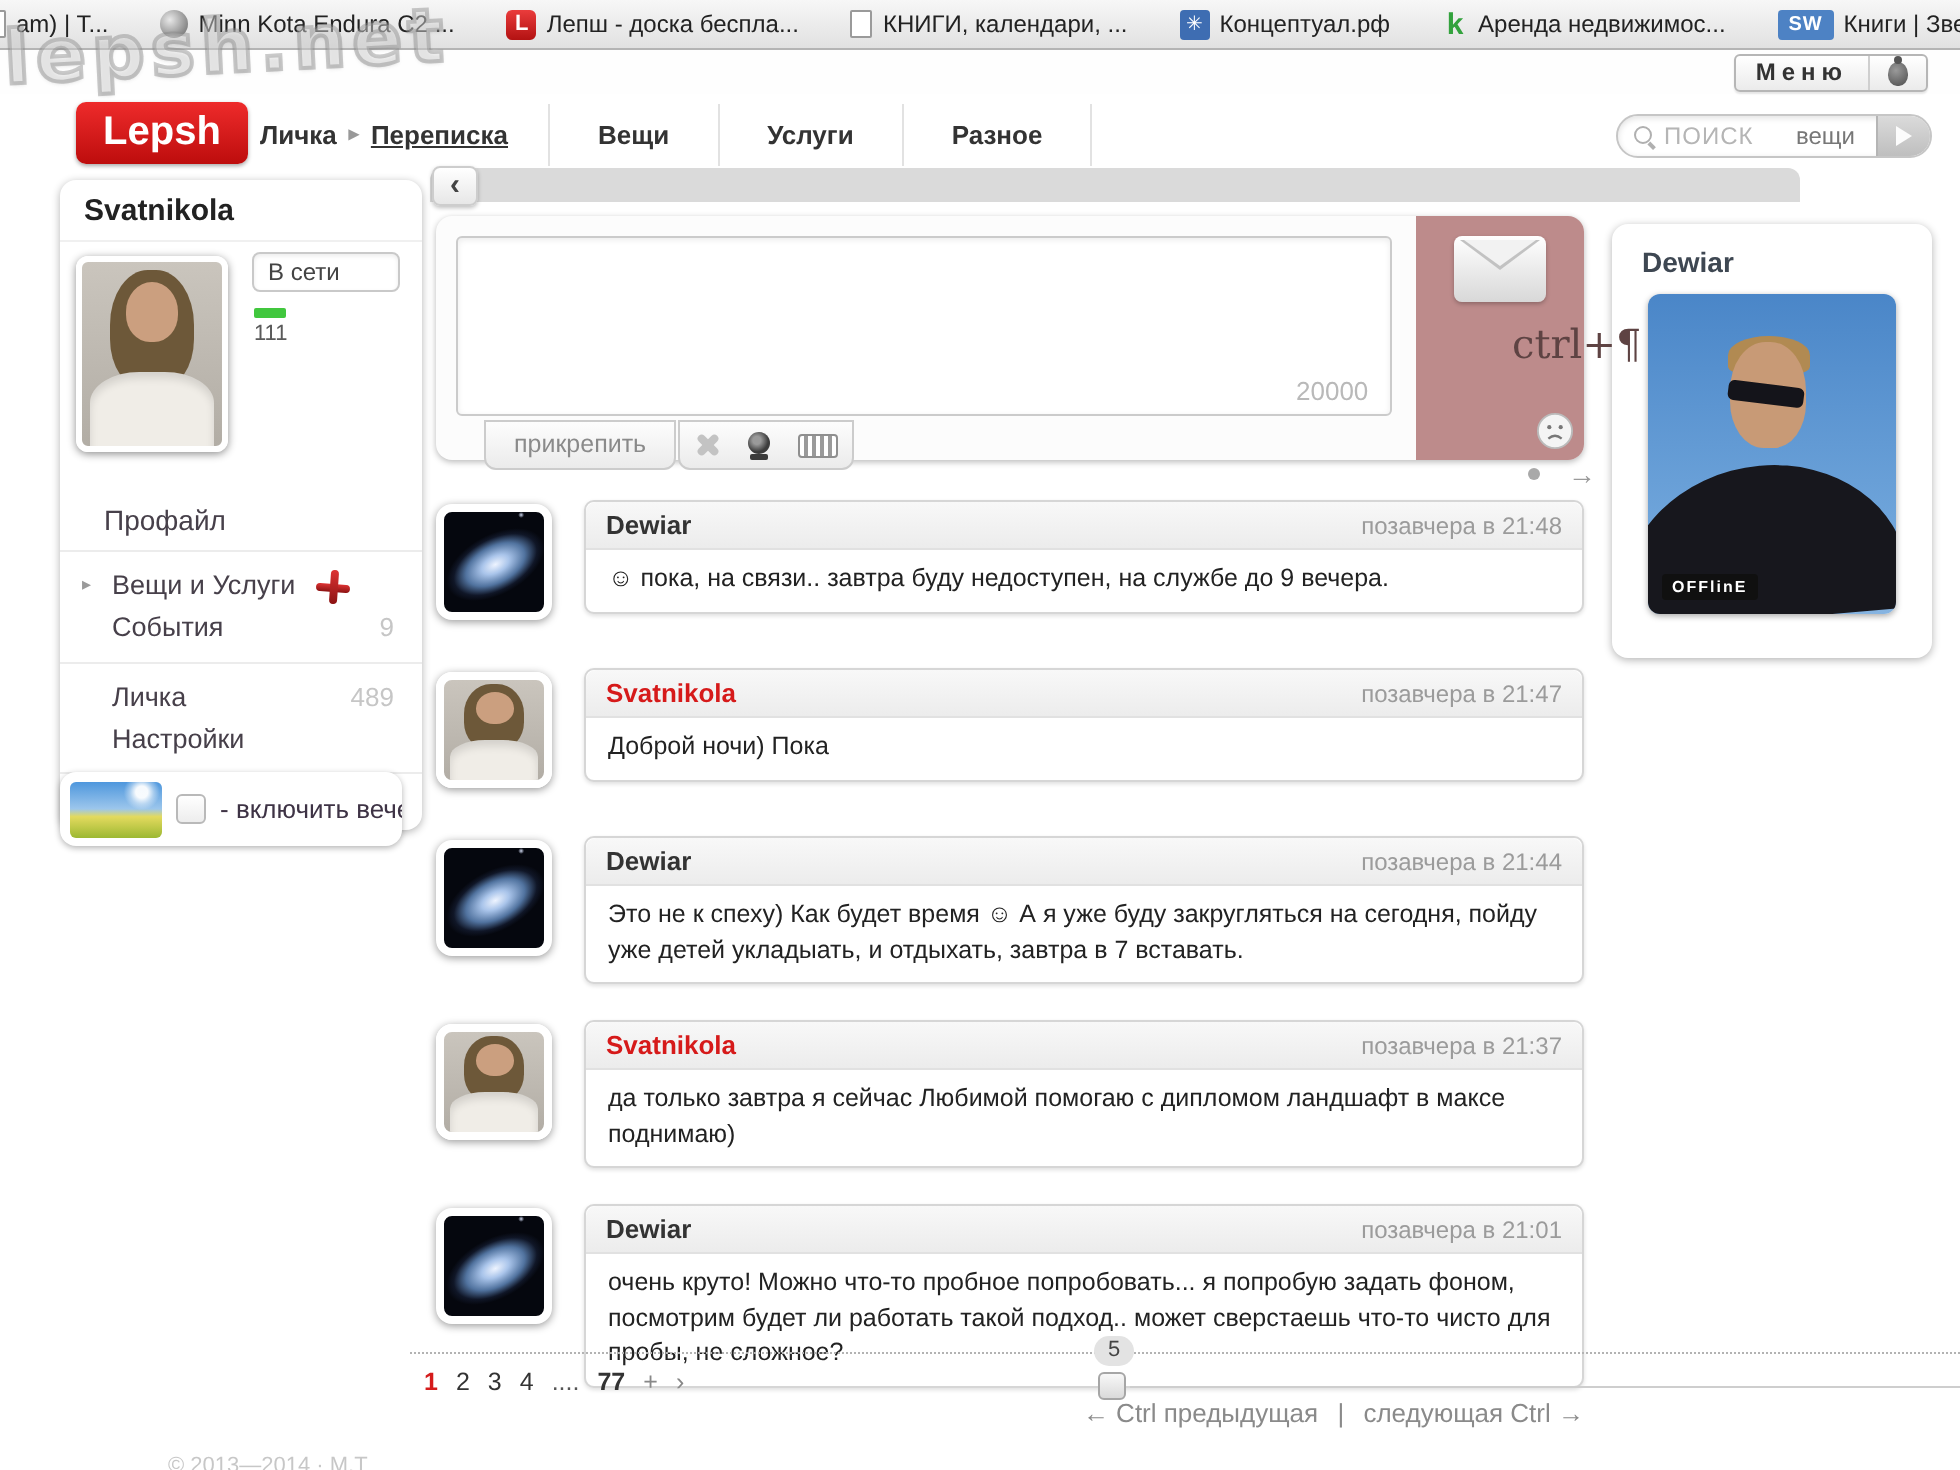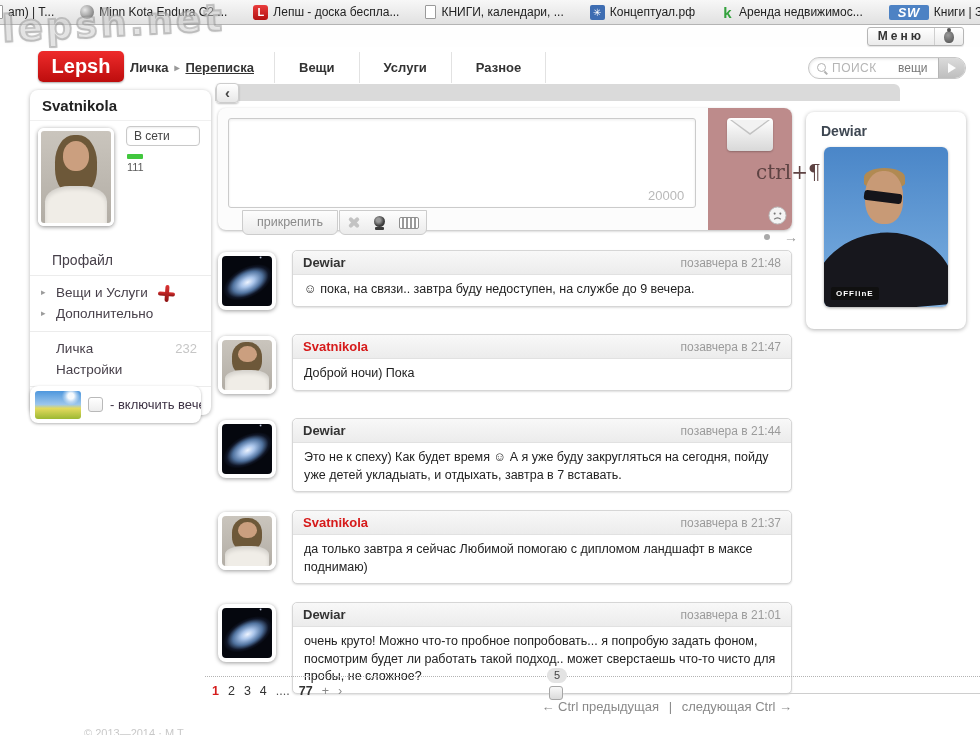--- a/index.html
+++ b/index.html
@@ -19,21 +19,21 @@
     padding-left:0;
   }
   .bookmark { display:flex; align-items:center; gap:5px; flex:none; cursor:default; }
   .bookmark:first-child { margin-left:-8px; }
   .bm-icon { flex:none; display:inline-block; }
   .icon-page { width:11px; height:14px; background:#fff; border:1px solid #9a9a9a; border-radius:1px; }
   .icon-disc { width:14px; height:14px; border-radius:50%; background:radial-gradient(circle at 35% 35%, #e8e8e8, #8a8a8a 70%, #666); }
   .icon-red-l { width:15px; height:15px; border-radius:3px; background:linear-gradient(#ea3c3c,#b31212); color:#fff; font-weight:bold; font-size:11px; line-height:15px; text-align:center; }
   .icon-blue-badge { width:15px; height:15px; border-radius:2px; background:#3e6db2; color:#fff; font-size:10px; line-height:15px; text-align:center; }
   .icon-green-k { width:13px; height:15px; color:#33a23d; font-weight:bold; font-size:15px; line-height:15px; text-align:center; }
-  .icon-sw-badge { width:40px; height:15px; border-radius:2px; background:#4d82c4; color:#fff; font-weight:bold; font-size:13px; line-height:15px; text-align:center; letter-spacing:.5px;font-style:italic; }
+  .icon-sw-badge { width:28px; height:15px; border-radius:2px; background:#4d82c4; color:#fff; font-weight:bold; font-size:10px; line-height:15px; text-align:center; letter-spacing:.5px; }
 
   .menu-row { position:absolute; top:25px; left:0; width:980px; height:22px; background:#fefefe; }
   .menu-group {
     position:absolute; right:16px; top:2px; height:19px;
     border:1px solid #b6b6b6; border-radius:3px;
     background:linear-gradient(#ffffff,#ebebeb);
     display:flex; align-items:center; box-shadow:0 1px 1px rgba(0,0,0,.1);
   }
   .menu-label { padding:0 10px; font-size:12px; font-weight:bold; letter-spacing:3px; color:#333; border-right:1px solid #cfcfcf; line-height:17px; }
   .bug-slot { width:28px; display:flex; justify-content:center; align-items:center; }
@@ -333,27 +333,27 @@
     <div class="rating">111</div>
   </div>
   <span class="profile-link">Профайл</span>
   <div class="menu-sep"></div>
   <div class="menu-item">
     <span class="chevron"></span>
     <span>Вещи и Услуги</span>
     <span class="plus-icon"></span>
   </div>
   <div class="menu-item">
-    <span class="chevron"></span>
-    <span>Дополнительно</span>
+    <span>События</span>
+    <span class="count">9</span>
   </div>
   <div class="menu-sep"></div>
   <div class="menu-item">
     <span>Личка</span>
-    <span class="count">232</span>
+    <span class="count">489</span>
   </div>
   <div class="menu-item">
     <span>Настройки</span>
   </div>
   <div class="logout">- выход -</div>
 </div>
 <div class="panel-tab"></div>
 
 <div class="evening-widget">
   <span class="evening-thumb"></span>

